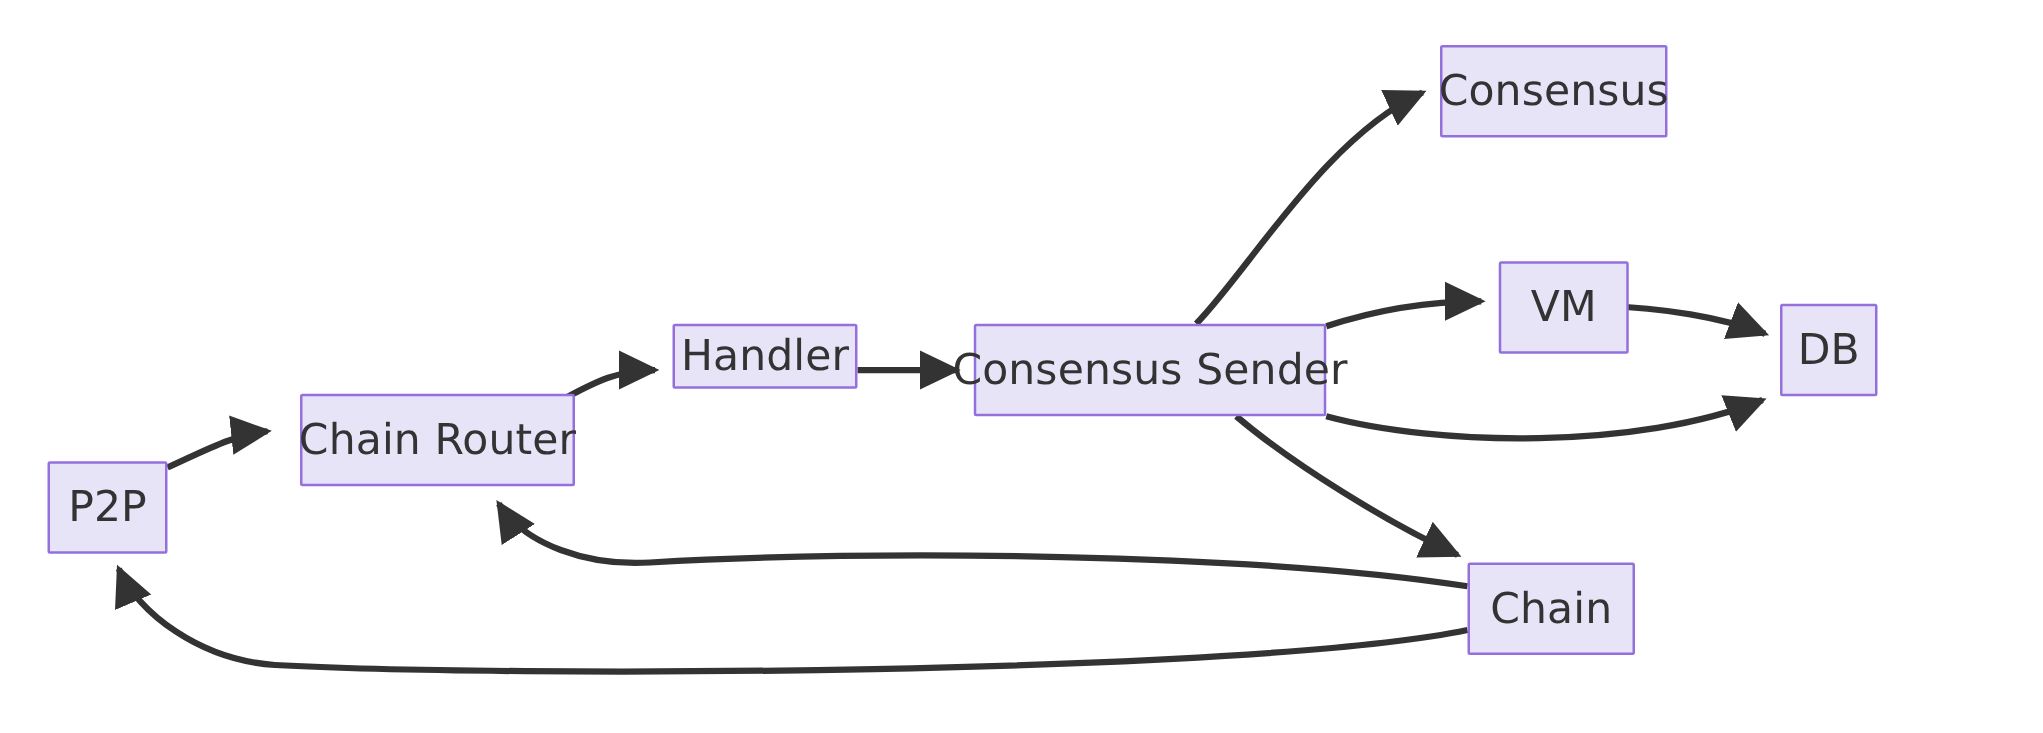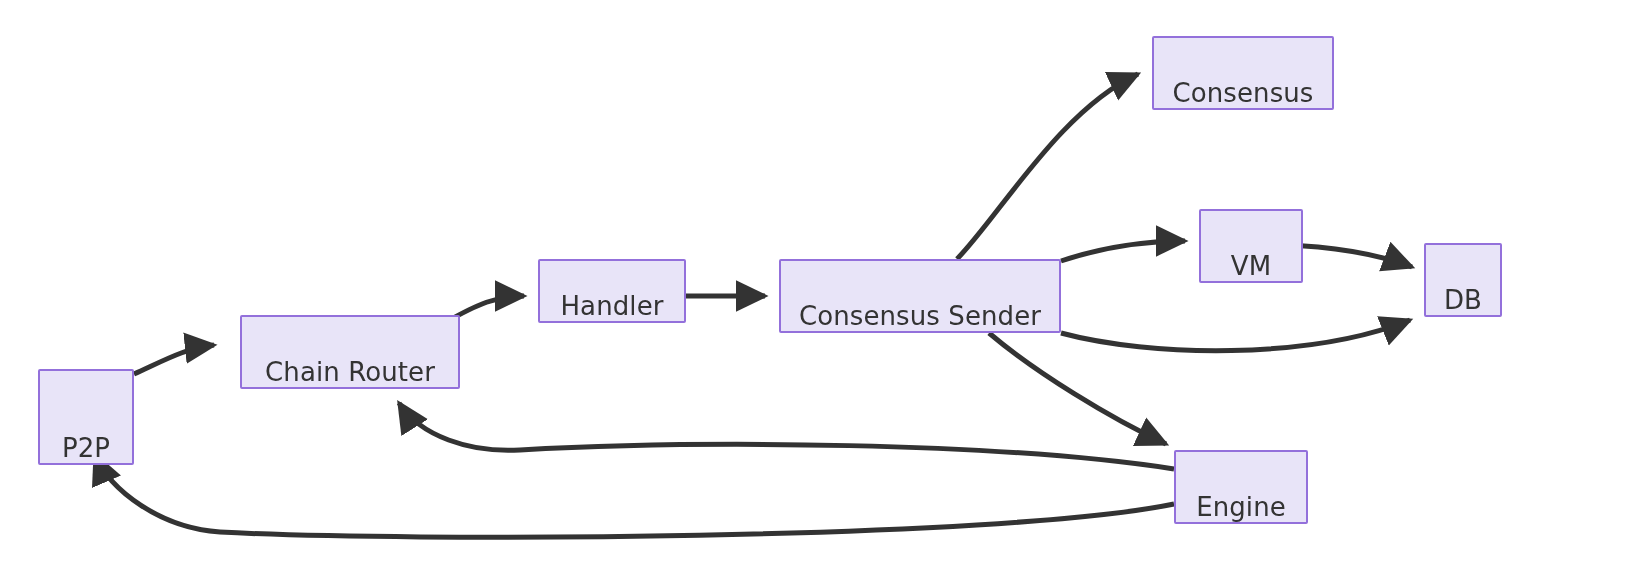--- a/index.html
+++ b/index.html
@@ -29,27 +29,27 @@
     fill: none;
     stroke: #333333;
     stroke-width: 5;
     stroke-linecap: butt;
     stroke-linejoin: round;
   }
   .node {
     position: absolute;
     box-sizing: border-box;
     display: flex;
-    align-items: flex-end;
+    align-items: center;
     justify-content: center;
     background: #e8e4f8;
     border: 2px solid #9370db;
     border-radius: 2px;
     color: #333333;
-    font-size: 26px;
+    font-size: 34px;
     font-weight: 400;
     letter-spacing: 0.1px;
     white-space: nowrap;
   }
   .node-label {
     pointer-events: none;
   }
 </style>
 </head>
 <body>
@@ -77,45 +77,45 @@
 
     <path class="edge-path" d="M 1061 333 C 1150 357, 1310 360, 1410 320" marker-end="url(#arrowhead)"></path>
 
     <path class="edge-path" d="M 989 333 C 1035 372, 1110 418, 1166 444" marker-end="url(#arrowhead)"></path>
 
     <path class="edge-path" d="M 1174 469 C 1000 442, 700 440, 520 450 C 470 453, 420 436, 399 403" marker-end="url(#arrowhead)"></path>
 
     <path class="edge-path" d="M 1174 504 C 1000 540, 400 542, 220 532 C 160 528, 110 490, 95 455" marker-end="url(#arrowhead)"></path>
   </svg>
 
-  <div class="node" style="left:38px; top:369px; width:96px; height:96px;">
+  <div class="node" style="left:38px; top:369px; width:96px; height:74px;">
     <span class="node-label">P2P</span>
   </div>
 
   <div class="node" style="left:240px; top:315px; width:220px; height:74px;">
     <span class="node-label">Chain Router</span>
   </div>
 
-  <div class="node" style="left:538px; top:259px; width:148px; height:64px;">
+  <div class="node" style="left:538px; top:259px; width:148px; height:52px;">
     <span class="node-label">Handler</span>
   </div>
 
   <div class="node" style="left:779px; top:259px; width:282px; height:74px;">
     <span class="node-label">Consensus Sender</span>
   </div>
 
   <div class="node" style="left:1152px; top:36px; width:182px; height:74px;">
     <span class="node-label">Consensus</span>
   </div>
 
   <div class="node" style="left:1199px; top:209px; width:104px; height:74px;">
     <span class="node-label">VM</span>
   </div>
 
   <div class="node" style="left:1424px; top:243px; width:78px; height:74px;">
     <span class="node-label">DB</span>
   </div>
 
   <div class="node" style="left:1174px; top:450px; width:134px; height:74px;">
-    <span class="node-label">Engine</span>
+    <span class="node-label">Chain</span>
   </div>
 
 </div>
 
 </body></html>

